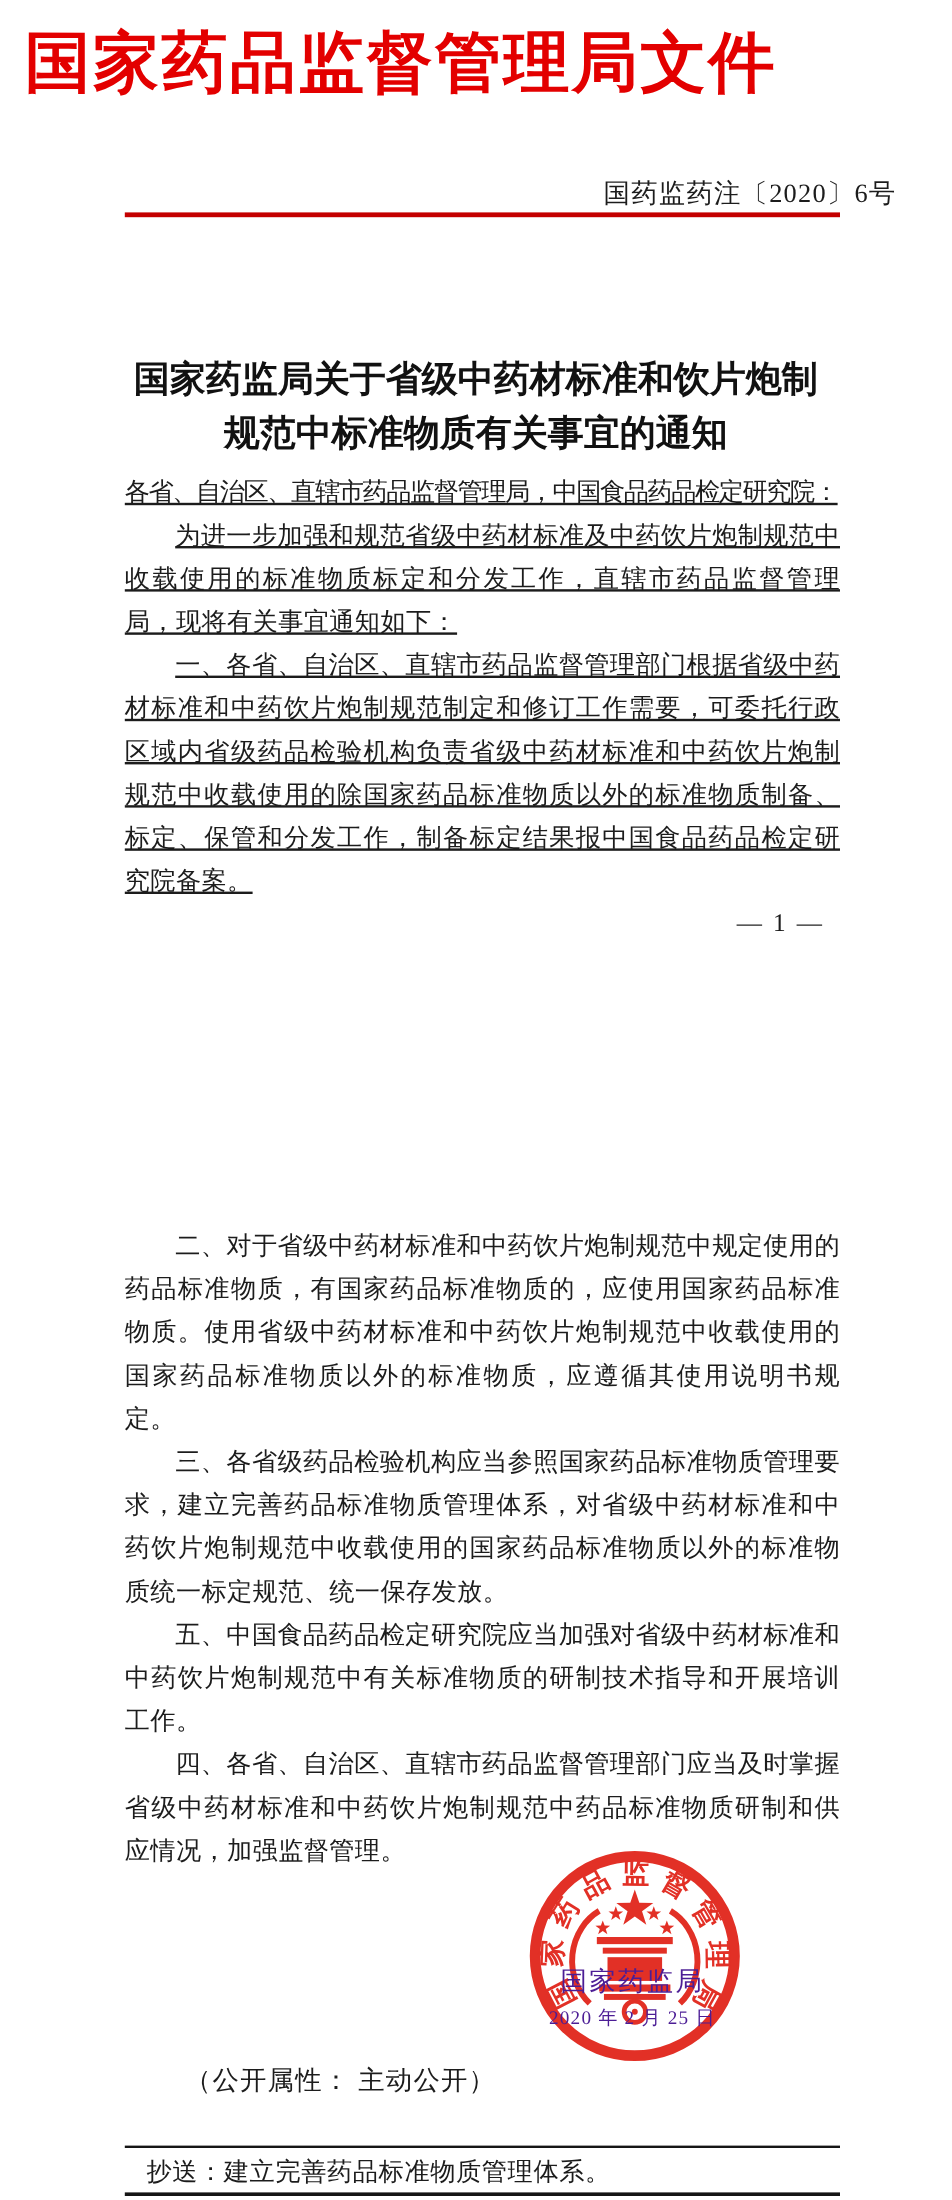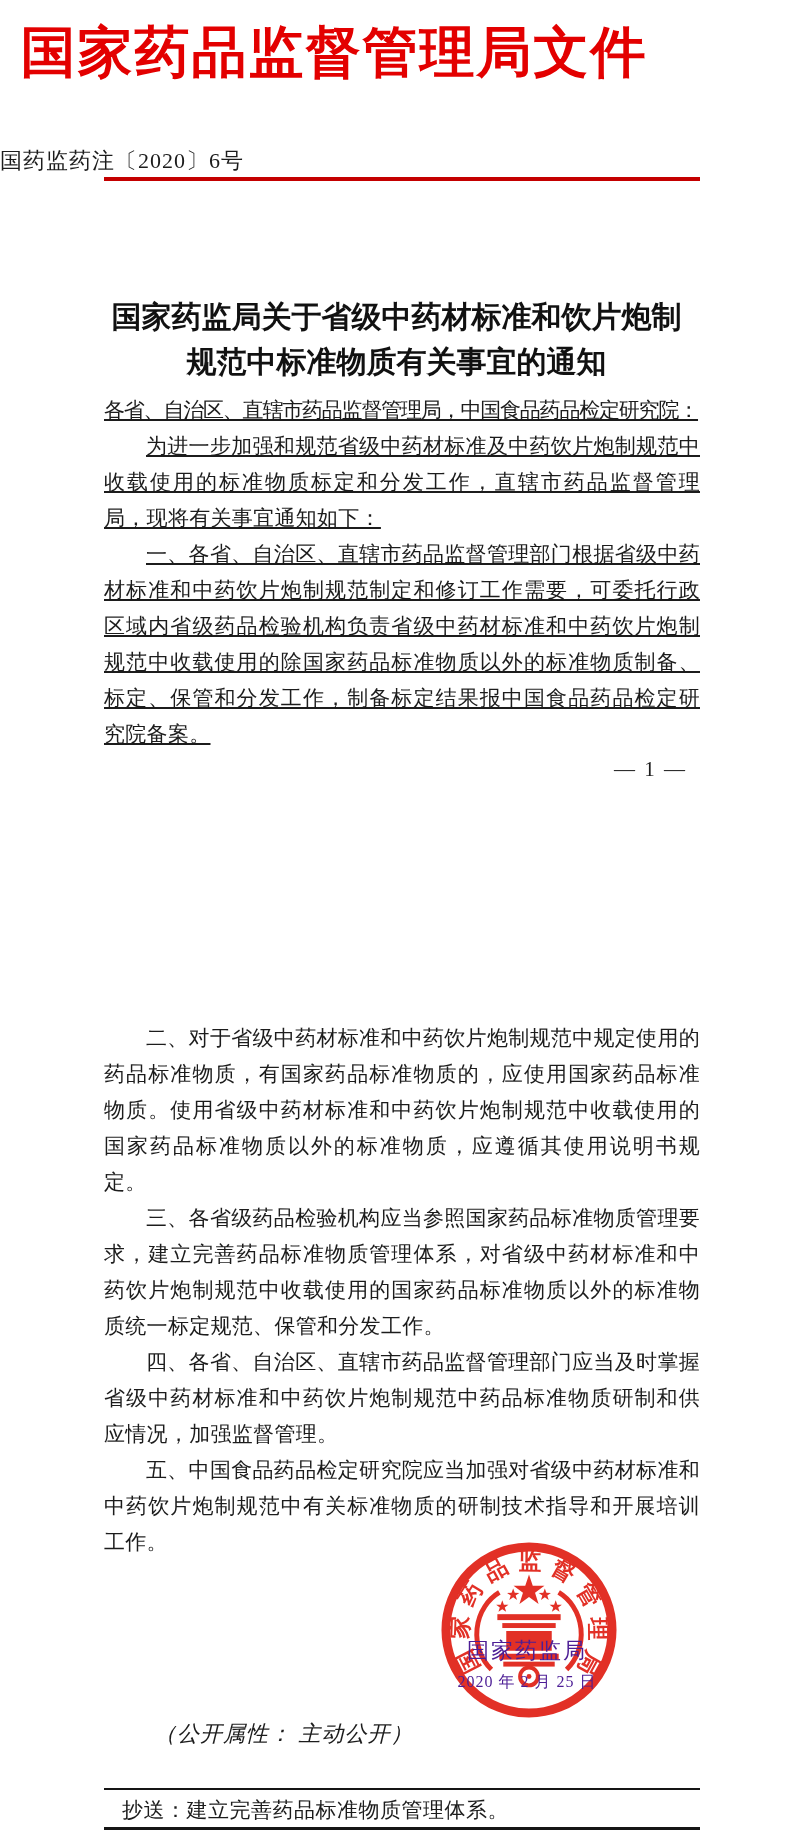--- a/index.html
+++ b/index.html
@@ -14,23 +14,24 @@
   .org-title{
     position:absolute;top:16px;left:0;width:668px;
     text-align:center;
     font-size:55px;font-weight:bold;
     letter-spacing:2px;
     color:#e30000;
     white-space:nowrap;
   }
   .doc-number{
     position:absolute;top:146px;left:0;width:703px;
-    text-align:left;
+    text-align:right;
     font-size:22px;color:#1c1c1c;
     letter-spacing:1px;
+    padding-left:44px;
   }
   .red-rule{
     position:absolute;top:177px;left:104px;width:596px;height:4px;
     background:#c40000;
   }
   .doc-title{
     position:absolute;top:270px;left:60px;width:673px;
     text-align:center;
     font-size:30px;font-weight:bold;line-height:45px;
     color:#111;
@@ -56,21 +57,21 @@
     z-index:1;opacity:0.95;
   }
   .sign-block{
     position:absolute;left:417px;top:0;width:220px;
     text-align:center;z-index:2;color:#4c1d95;
   }
   #authority-line{top:1636px;font-size:22px;letter-spacing:2px;}
   #date-line{top:1672px;font-size:16px;letter-spacing:1px;}
   .disclosure{
     position:absolute;left:154px;top:1719px;
-    font-size:22px;color:#1c1c1c;letter-spacing:1px;font-style:italic;
+    font-size:22px;color:#1c1c1c;letter-spacing:1px;
   }
   .footer-rule-top{
     position:absolute;left:104px;top:1788px;width:596px;height:2px;background:#151515;
   }
   .footer-rule-bottom{
     position:absolute;left:104px;top:1827px;width:596px;height:3px;background:#151515;
   }
   .cc-line{
     position:absolute;left:122px;top:1796px;
     font-size:21px;color:#1c1c1c;letter-spacing:0.5px;
@@ -95,23 +96,23 @@
   <div class="body-block" id="body-page1">
     <p class="greeting">各省、自治区、直辖市药品监督管理局，中国食品药品检定研究院：</p>
     <p>为进一步加强和规范省级中药材标准及中药饮片炮制规范中收载使用的标准物质标定和分发工作，直辖市药品监督管理局，现将有关事宜通知如下：</p>
     <p>一、各省、自治区、直辖市药品监督管理部门根据省级中药材标准和中药饮片炮制规范制定和修订工作需要，可委托行政区域内省级药品检验机构负责省级中药材标准和中药饮片炮制规范中收载使用的除国家药品标准物质以外的标准物质制备、标定、保管和分发工作，制备标定结果报中国食品药品检定研究院备案。</p>
   </div>
 
   <div class="page-marker">— 1 —</div>
 
   <div class="body-block" id="body-page2">
     <p>二、对于省级中药材标准和中药饮片炮制规范中规定使用的药品标准物质，有国家药品标准物质的，应使用国家药品标准物质。使用省级中药材标准和中药饮片炮制规范中收载使用的国家药品标准物质以外的标准物质，应遵循其使用说明书规定。</p>
-    <p>三、各省级药品检验机构应当参照国家药品标准物质管理要求，建立完善药品标准物质管理体系，对省级中药材标准和中药饮片炮制规范中收载使用的国家药品标准物质以外的标准物质统一标定规范、保管和分发工作。</p>
+    <p>三、各省级药品检验机构应当参照国家药品标准物质管理要求，建立完善药品标准物质管理体系，对省级中药材标准和中药饮片炮制规范中收载使用的国家药品标准物质以外的标准物质统一标定规范、统一保存发放。</p>
+    <p>五、中国食品药品检定研究院应当加强对省级中药材标准和中药饮片炮制规范中有关标准物质的研制技术指导和开展培训工作。</p>
     <p>四、各省、自治区、直辖市药品监督管理部门应当及时掌握省级中药材标准和中药饮片炮制规范中药品标准物质研制和供应情况，加强监督管理。</p>
-    <p>五、中国食品药品检定研究院应当加强对省级中药材标准和中药饮片炮制规范中有关标准物质的研制技术指导和开展培训工作。</p>
   </div>
 
   <svg class="seal" viewBox="0 0 180 180">
     <circle cx="90" cy="90" r="84" fill="none" stroke="#e1251b" stroke-width="9"></circle>
     <path id="sealArc" d="M 41.1 128.2 A 62 62 0 1 1 138.9 128.2" fill="none"></path>
     <text font-size="23" font-weight="bold" fill="#e1251b" font-family="Liberation Serif, DejaVu Serif, serif">
       <textPath href="#sealArc" startOffset="0" textLength="278" lengthAdjust="spacing">国家药品监督管理局</textPath>
     </text>
     <g fill="#e1251b">
 

